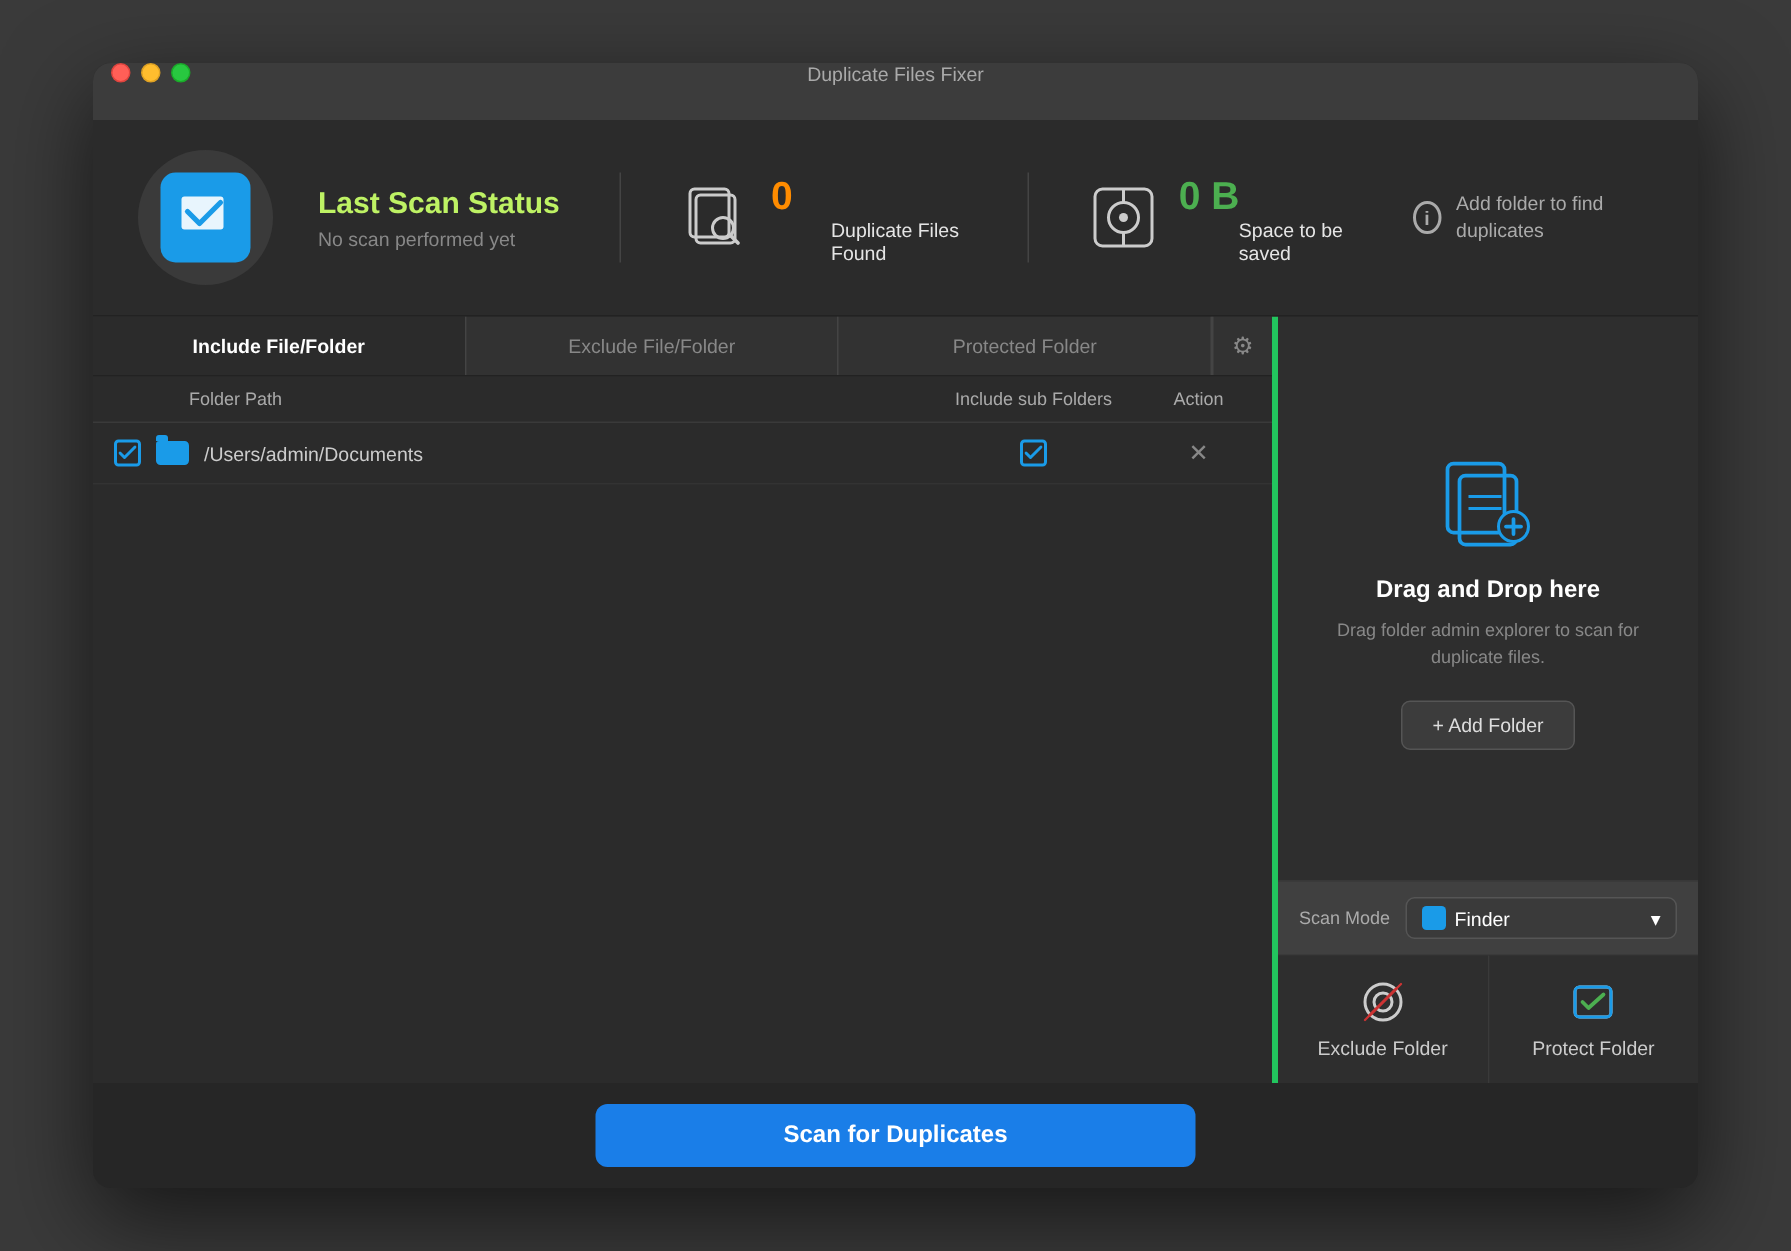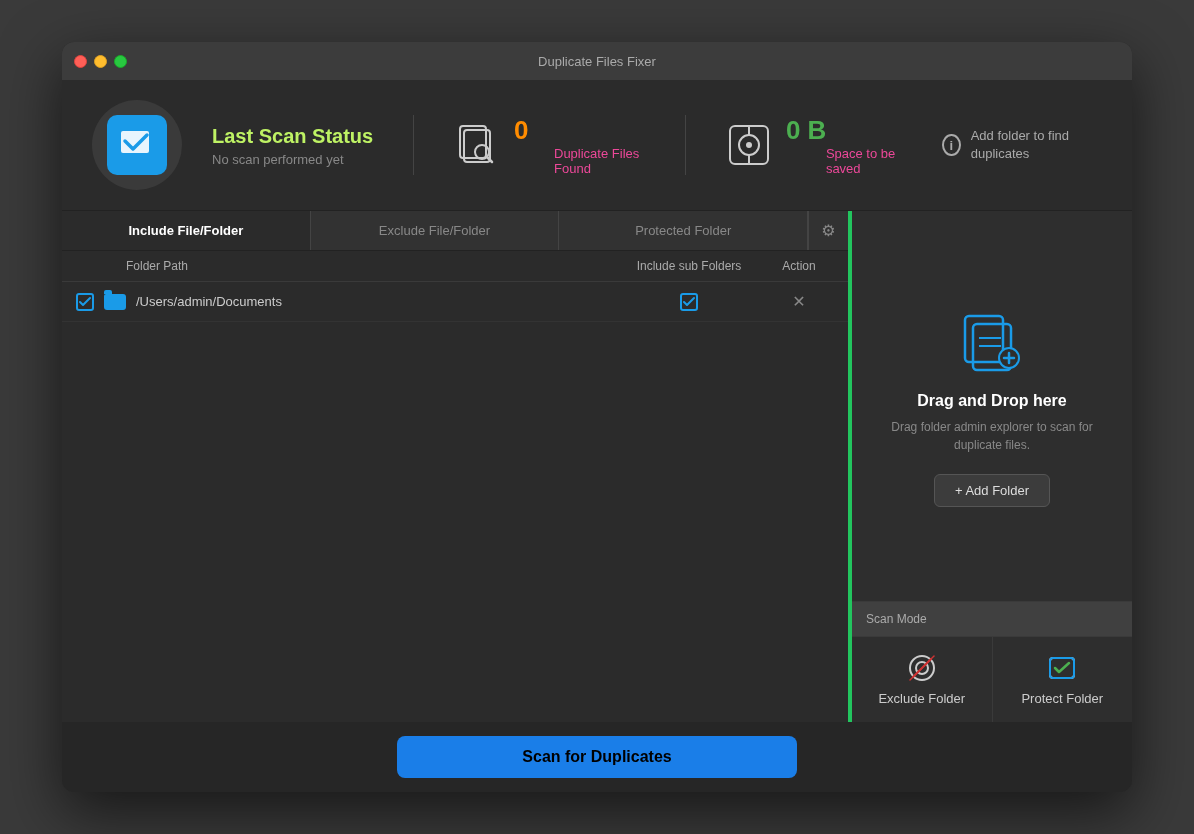--- a/index.html
+++ b/index.html
@@ -20,21 +20,21 @@
       overflow: hidden;
       box-shadow: 0 20px 60px rgba(0,0,0,0.6);
       display: flex;
       flex-direction: column;
     }
     
     .titlebar {
       background: #3c3c3c;
       height: 38px;
       display: flex;
-      align-items: center;
+      align-items: flex-start;
       padding: 0 12px;
       position: relative;
       flex-shrink: 0;
     }
     .traffic-lights {
       display: flex;
       gap: 7px;
     }
     .traffic-light {
       width: 13px;
@@ -117,21 +117,21 @@
     .stat-icon svg { width: 46px; height: 46px; }
     .stat-text {}
     .stat-number {
       font-size: 26px;
       font-weight: 700;
       color: #ff8c00;
     }
     .stat-number.green { color: #4caf50; }
     .stat-label {
       font-size: 13px;
-      color: #ec4899;
+      color: #e5e5e5;
       margin-left: 40px;
     }
     .header-info {
       display: flex;
       align-items: center;
       gap: 10px;
       margin-left: 10px;
     }
     .info-icon {
       width: 22px;
@@ -398,21 +398,21 @@
       padding: 14px 30px;
       display: flex;
       justify-content: center;
       flex-shrink: 0;
     }
     .scan-btn {
       background: #1a7ee8;
       border: none;
       border-radius: 8px;
       padding: 12px 80px;
-      color: #000000;
+      color: #ffffff;
       font-size: 16px;
       font-weight: 600;
       cursor: pointer;
       width: 400px;
     }
   </style>
 </head>
 <body>
 
 <div class="window">
@@ -534,20 +534,27 @@
         </svg>
         <div class="drop-title">Drag and Drop here</div>
         <div class="drop-subtitle">Drag folder admin explorer to scan for duplicate files.</div>
         <button class="add-folder-btn">
           <span>+ Add Folder</span>
         </button>
       </div>
 
       <div class="scan-mode-bar">
         <span class="scan-mode-label">Scan Mode</span>
+        <div class="scan-mode-select">
+          <div class="scan-mode-select-inner">
+            <div class="finder-icon"></div>
+            <span>Finder</span>
+          </div>
+          <span>▾</span>
+        </div>
       </div>
 
       <div class="action-btns">
         <div class="action-btn">
           <svg width="30" height="30" viewBox="0 0 30 30" fill="none">
             <circle cx="15" cy="15" r="12" stroke="#cccccc" stroke-width="2" fill="none"></circle>
             <circle cx="15" cy="15" r="6" stroke="#cccccc" stroke-width="2" fill="none"></circle>
             <line x1="6" y1="24" x2="24" y2="6" stroke="#cc3333" stroke-width="2" stroke-linecap="round"></line>
             <line x1="3" y1="27" x2="27" y2="3" stroke="#cc3333" stroke-width="1.5" stroke-linecap="round"></line>
           </svg>

